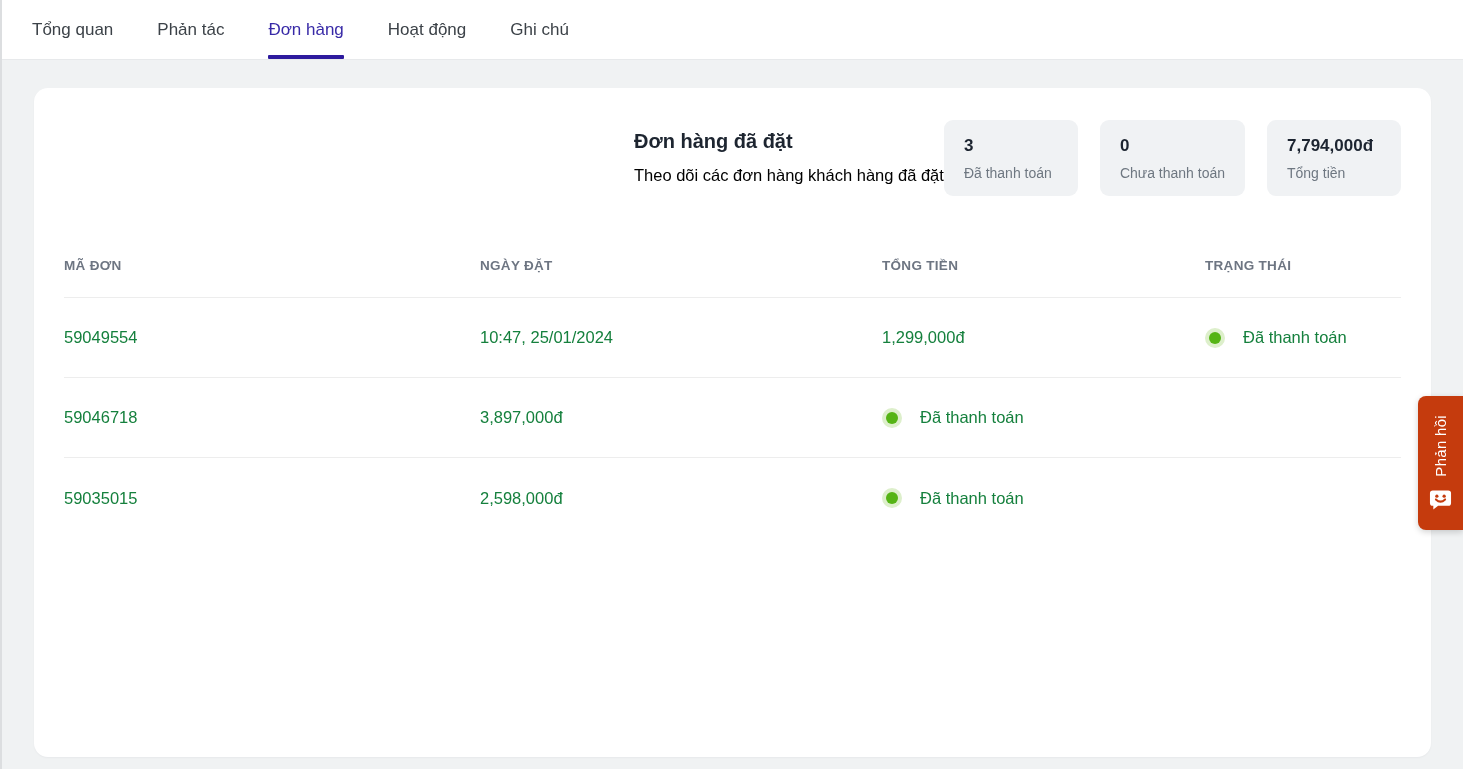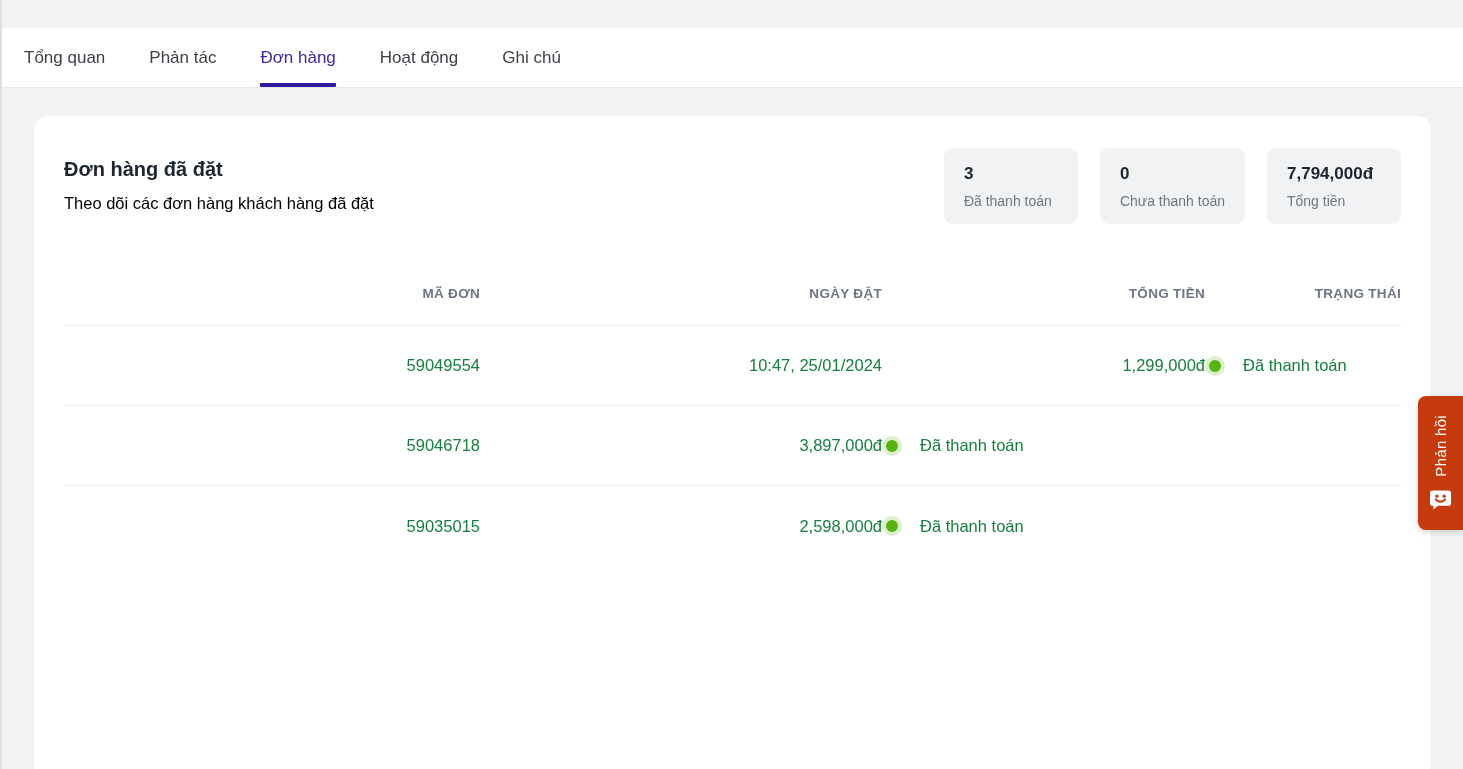--- a/index.html
+++ b/index.html
@@ -14,52 +14,51 @@
   html,body{width:1463px;height:769px;overflow:hidden;}
   body{
     font-family:"Liberation Sans","DejaVu Sans",sans-serif;
     background:var(--page-bg);
     border-left:2px solid #dcdee0;
     position:relative;
   }
   
   .tabbar{
     height:60px;background:#ffffff;border-bottom:1px solid #e7e9eb;
-    display:flex;align-items:stretch;padding-left:22px;gap:44px;margin-top:28px;
+    display:flex;align-items:stretch;padding-left:30px;gap:44px;
   }
   .tab{
     display:flex;align-items:center;font-size:17px;color:#3c4248;
     cursor:pointer;position:relative;white-space:nowrap;
   }
   .tab.active{color:var(--accent);}
   .tab.active .tab-underline{
     position:absolute;left:0;right:0;bottom:0;height:4px;
     background:var(--accent-underline);border-radius:1px;
   }
   
   .card{
     margin:28px 32px 12px;height:669px;background:#ffffff;
     border-radius:14px;padding:30px;box-shadow:0 1px 2px rgba(20,30,40,.04);
   }
-  .card-header{display:flex;justify-content:space-between;align-items:flex-start;}
+  .card-header{display:flex;justify-content:flex-end;align-items:flex-start;}
   .card-title{font-size:20px;font-weight:700;color:#1d2530;padding-top:12px;}
   .card-subtitle{font-size:16.5px;color:#000000;margin-top:13px;}
   .stats{display:flex;gap:22px;margin-top:2px;}
   .stat-box{
     background:#f0f2f4;border-radius:9px;padding:16px 20px 15px;
     min-width:134px;
   }
   .stat-value{font-size:17px;font-weight:700;color:#1c2430;}
   .stat-label{font-size:14px;color:#6e7781;margin-top:9px;white-space:nowrap;}
   
   .table{margin-top:62px;}
   .trow{
     display:grid;grid-template-columns:416px 402px 323px 1fr;
     align-items:center;
-    text-align:right;
   }
   .thead{padding-bottom:24px;border-bottom:1px solid #ededed;}
   .th{
     font-size:13.5px;font-weight:700;color:#6d7582;
     text-transform:uppercase;letter-spacing:.3px;
   }
   .tbody-row{height:80px;border-bottom:1px solid #ededed;cursor:pointer;}
   .tbody-row:last-child{border-bottom:none;}
   .td{font-size:16.5px;color:#15803d;}
   .status-cell{display:flex;align-items:center;gap:18px;}

